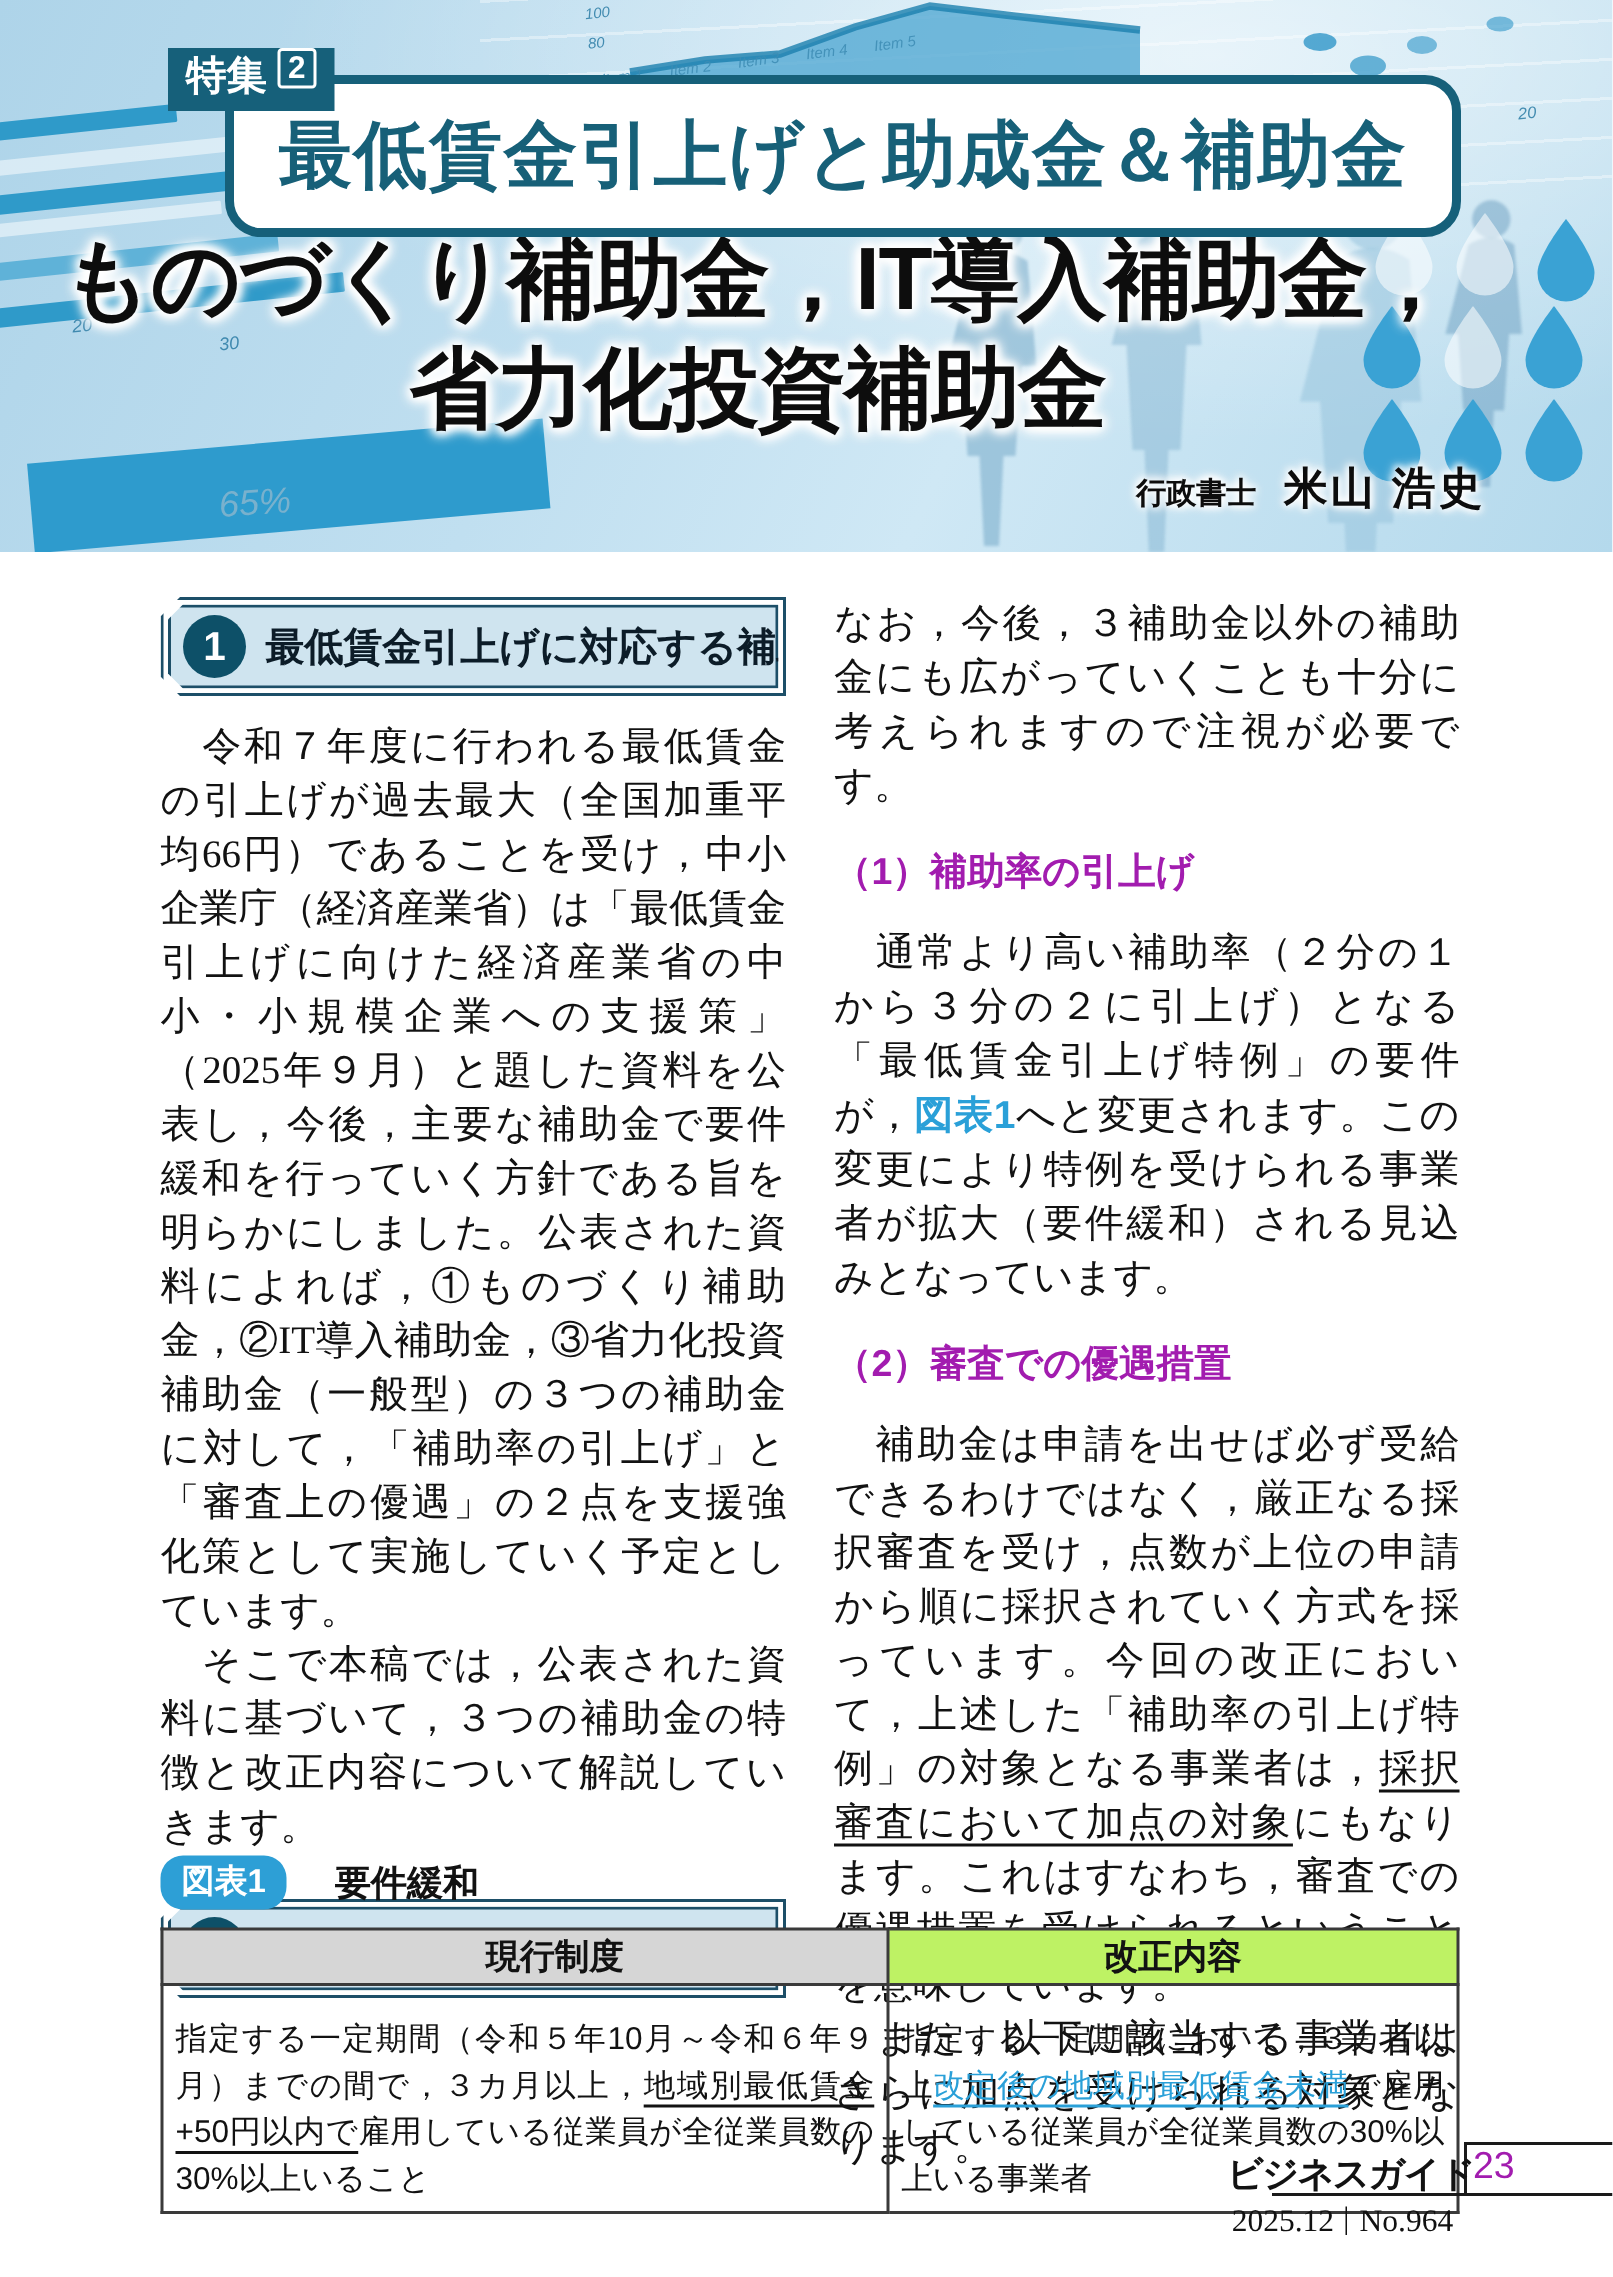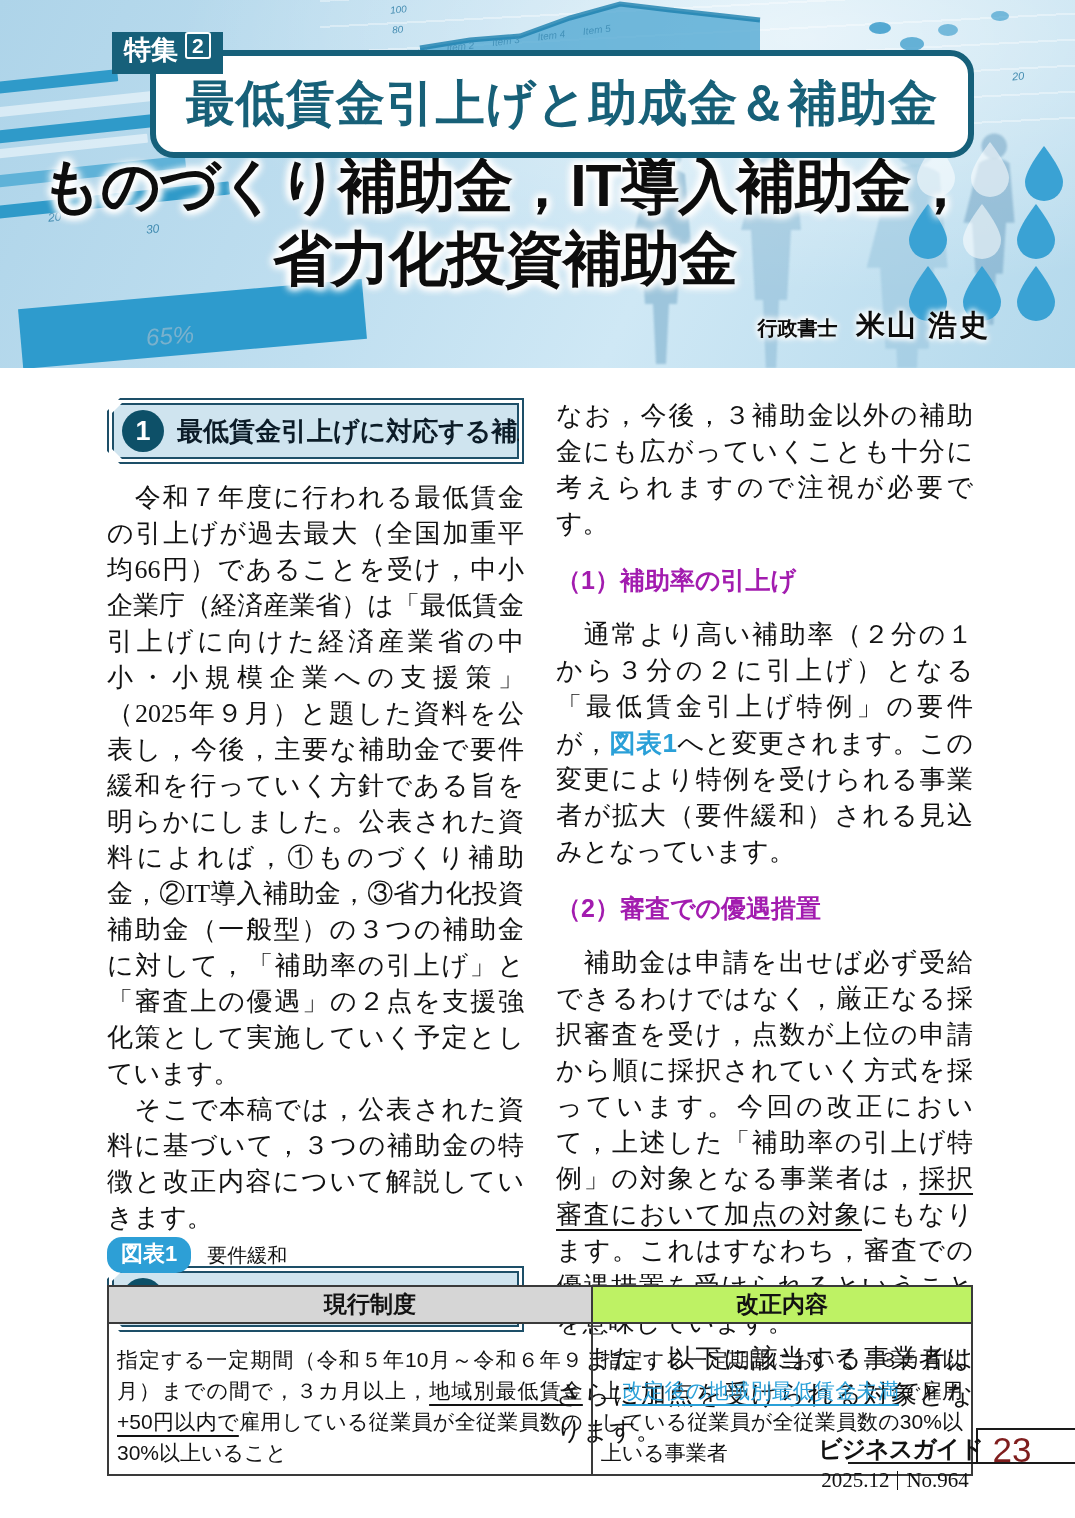--- a/index.html
+++ b/index.html
@@ -63,35 +63,35 @@
   .gap-s2{margin-top:30px;}
   .subhead{font-family:"Liberation Sans","DejaVu Sans",sans-serif;font-weight:900;font-size:25px;
         margin:22px 0 20px 0;color:#a21caf;}
   .figref{color:#2aa0d8;font-family:"Liberation Sans",sans-serif;font-weight:bold;}
   .uline{text-decoration:underline;text-underline-offset:6px;text-decoration-thickness:1.5px;}
   
   .figure-block{position:absolute;left:107px;top:1237px;width:866px;}
   .fig-caption-row{display:flex;align-items:center;margin-bottom:12px;}
   .fig-badge{background:#2d9fd6;color:#fff;border-radius:15px;padding:2px 14px 4px 14px;
         font-family:"Liberation Sans",sans-serif;font-weight:bold;font-size:22px;margin-right:16px;}
-  .fig-caption{font-family:"Liberation Sans","DejaVu Sans",sans-serif;font-weight:400;font-size:20px;}
+  .fig-caption{font-family:"Liberation Sans","DejaVu Sans",sans-serif;font-weight:700;font-size:24px;margin-left:16px;}
   table.req{width:100%;border-collapse:collapse;font-family:"Liberation Sans","DejaVu Sans",sans-serif;}
   table.req th{border:2px solid #3a3a3a;font-size:23px;font-weight:bold;padding:2px 4px;text-align:center;}
   table.req th.cur{background:#d6d6d6;width:56%;padding-left:44px;}
   table.req th.rev{background:#bef264;width:44%;}
   table.req td{border:2px solid #3a3a3a;font-size:21px;line-height:31px;padding:20px 8px 6px 8px;
         vertical-align:top;text-align:justify;}
   .chg{color:#2aa0d8;text-decoration:underline;}
   
   .f-line{position:absolute;background:#1a1a1a;}
   .f-logo{position:absolute;left:818px;top:1433px;width:152px;text-align:right;
         font-family:"Liberation Sans","DejaVu Sans",sans-serif;font-weight:900;font-size:24px;
         letter-spacing:-1px;white-space:nowrap;}
-  .f-page{position:absolute;left:982px;top:1430px;width:60px;text-align:center;
-        font-family:"Liberation Sans",sans-serif;font-size:35px;color:#7f1d1d;}
+  .f-page{position:absolute;left:982px;top:1430px;width:60px;text-align:left;
+        font-family:"Liberation Sans",sans-serif;font-size:25px;color:#a21caf;}
   .f-issue{position:absolute;left:820px;top:1468px;width:150px;text-align:center;
         font-family:"Liberation Serif",serif;font-size:21px;color:#111;white-space:nowrap;}
   .f-issue .bar{display:inline-block;width:1px;height:19px;background:#111;margin:0 8px;vertical-align:-3px;}
 </style>
 </head>
 <body>
 
 <div class="hero">
   <div class="gridlines"></div>
 

